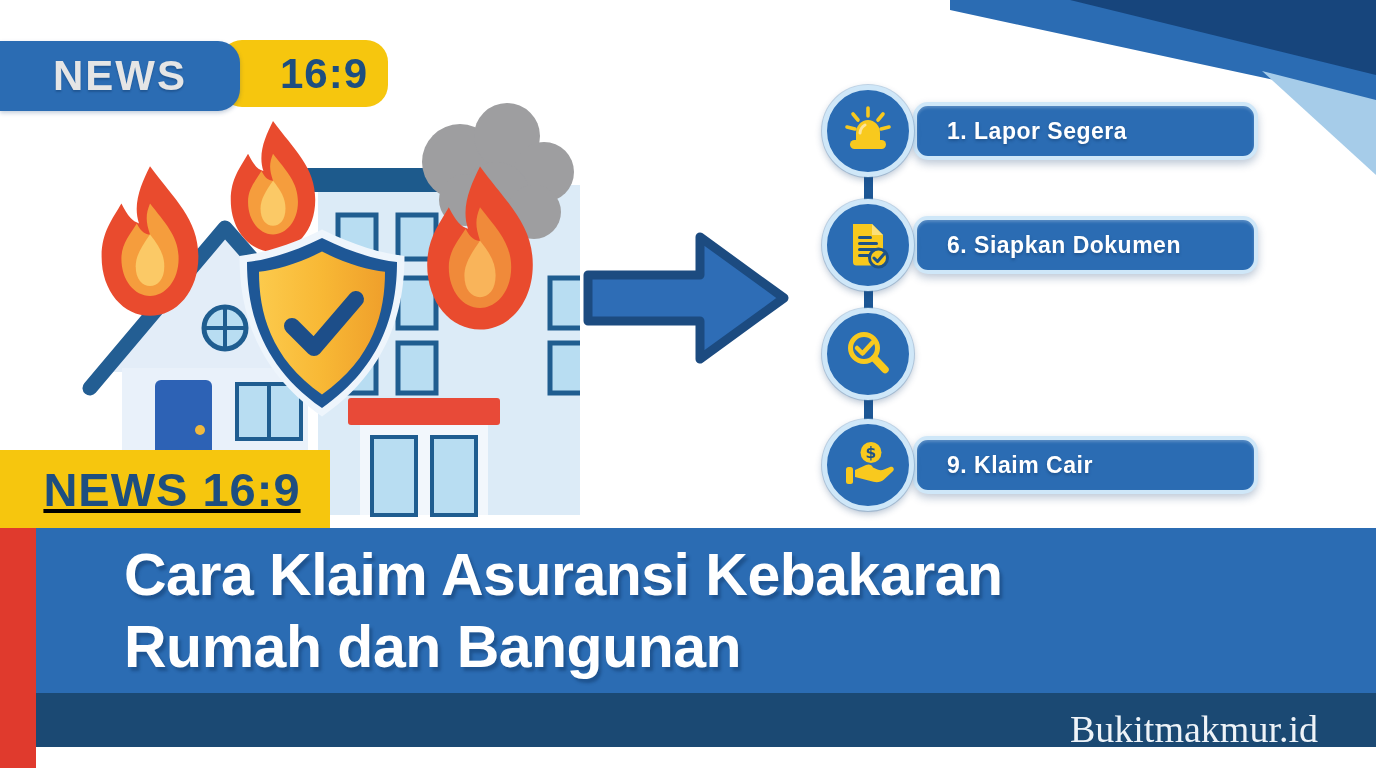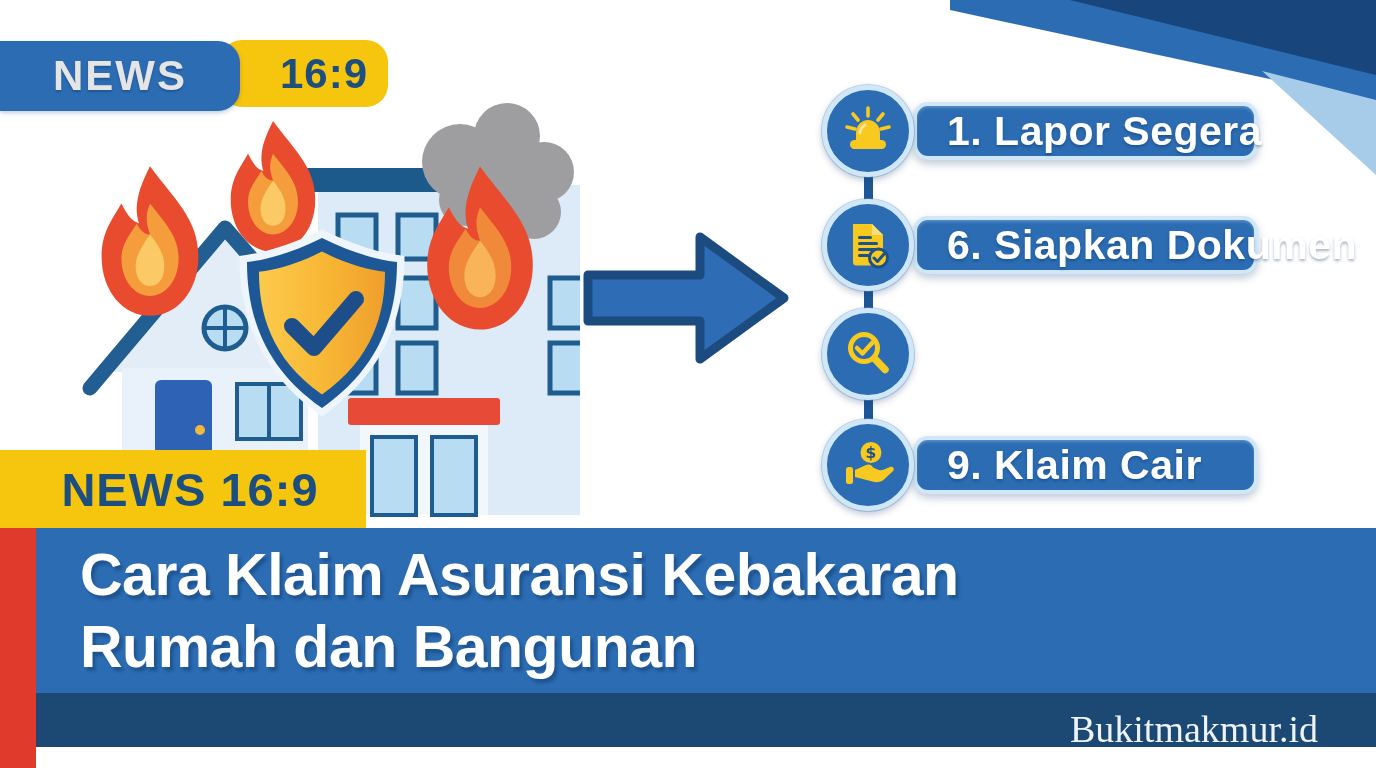--- a/index.html
+++ b/index.html
@@ -30,36 +30,36 @@
   .connector { position:absolute; left:864px; top:131px; width:9px; height:334px;
     background:#1d5795; border-radius:4px; z-index:1; }
   .step-circle { position:absolute; left:822px; width:92px; height:92px; border-radius:50%;
     background:var(--blue-primary,#2b6cb3); border:5px solid #cfe7f8; z-index:3;
     display:flex; align-items:center; justify-content:center;
     box-shadow:0 3px 7px rgba(20,60,110,.3), 0 0 0 1px rgba(120,165,205,.4); }
   .step-pill { position:absolute; left:913px; width:345px; height:58px;
     background:var(--blue-primary,#2b6cb3); border:4px solid #cfe7f8; border-radius:15px; z-index:2;
     display:flex; align-items:center; padding-left:30px;
     box-shadow:0 4px 8px rgba(20,60,110,.28), inset 0 2px 3px rgba(255,255,255,.22); }
-  .step-pill span { font-size:41px; font-weight:700; color:#ffffff;
+  .step-pill span { font-size:23px; font-weight:700; color:#ffffff;
     text-shadow:0 2px 3px rgba(10,40,80,.35); letter-spacing:.5px; white-space:nowrap; }
   .c1{top:85px} .c2{top:199px} .c3{top:308px} .c4{top:419px}
   .p1{top:102px} .p2{top:216px} .p3{top:325px} .p4{top:436px}
 
   
-  .mid-badge { position:absolute; left:0; top:450px; width:366px; height:78px;
-    background:var(--yellow,#f6c60e); z-index:4; display:flex; align-items:center; justify-content:center; padding-left:14px; }
+  .mid-badge { position:absolute; left:0; top:450px; width:330px; height:78px;
+    background:var(--yellow,#f6c60e); z-index:4; display:flex; align-items:center; justify-content:center; padding-left:14px;text-decoration:underline; }
   .mid-badge span { font-size:47px; font-weight:800; color:var(--blue-dark,#1d4e80); letter-spacing:1px; }
 
   
   .red-stripe { position:absolute; left:0; top:528px; width:36px; height:240px; background:var(--red,#e03a2d); z-index:4; }
   .banner { position:absolute; left:36px; top:528px; width:1340px; height:165px;
     background:var(--blue-primary,#2b6cb3); z-index:5; padding:11px 0 0 44px; }
   .banner .line { font-size:59px; font-weight:800; color:#ffffff; line-height:72px;
-    letter-spacing:-.5px; text-shadow:3px 4px 3px rgba(10,40,80,.35); white-space:nowrap; }
+    letter-spacing:-.5px; text-shadow:3px 4px 3px rgba(10,40,80,.35); white-space:nowrap;margin-left:44px; }
   .bottom-band { position:absolute; left:36px; top:693px; width:1340px; height:54px;
     background:var(--navy-band,#1b4973); z-index:5; }
   .watermark { position:absolute; right:58px; top:0; height:75px; line-height:72px;
     font-family:"Liberation Serif", serif; font-size:38px; color:#eef3f8; }
 </style>
 </head>
 <body>
 
 <div class="stage">
 

